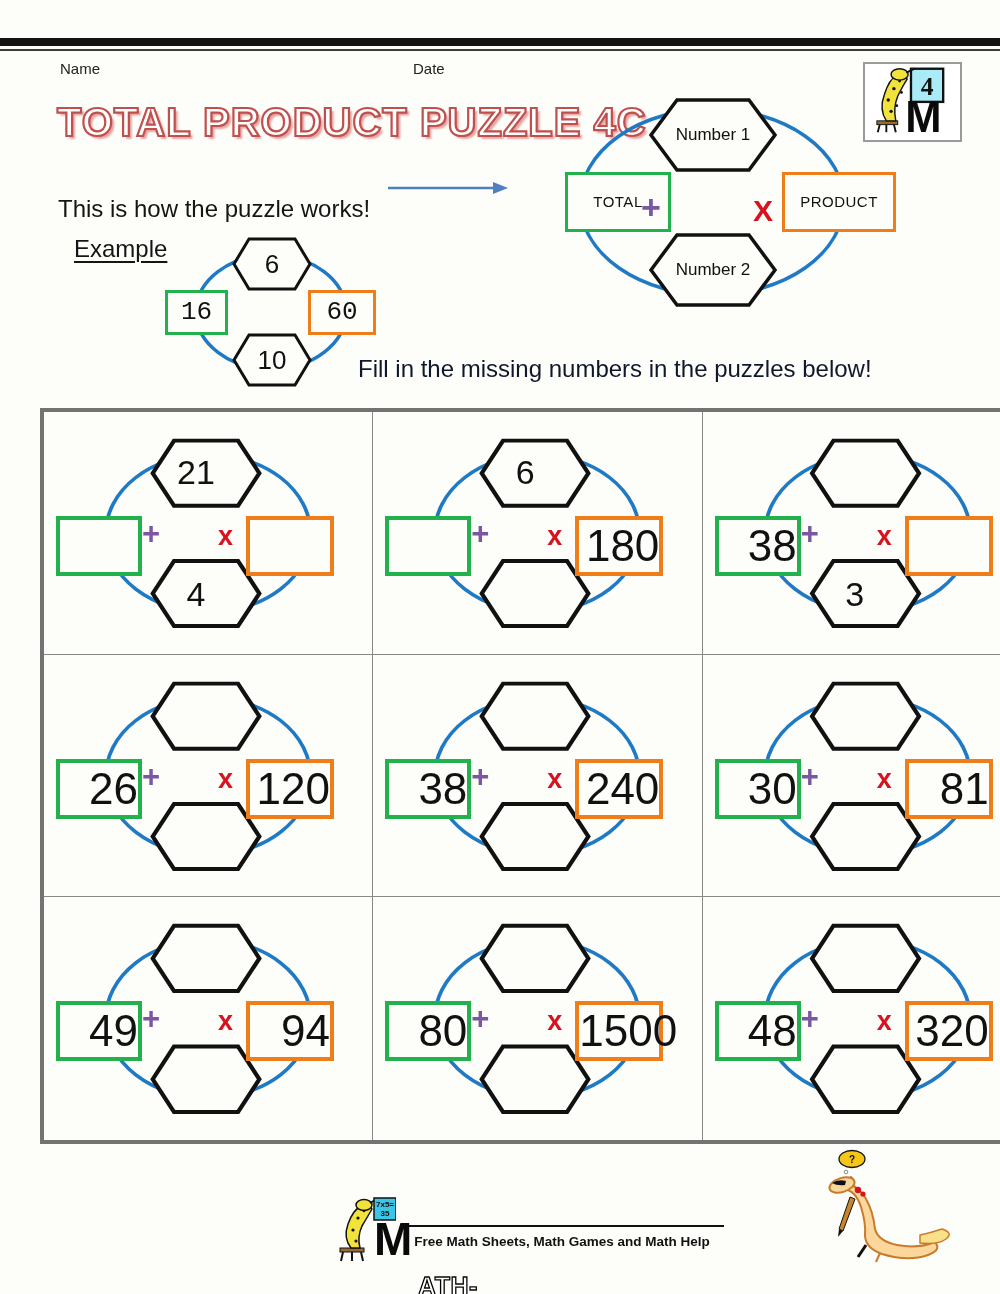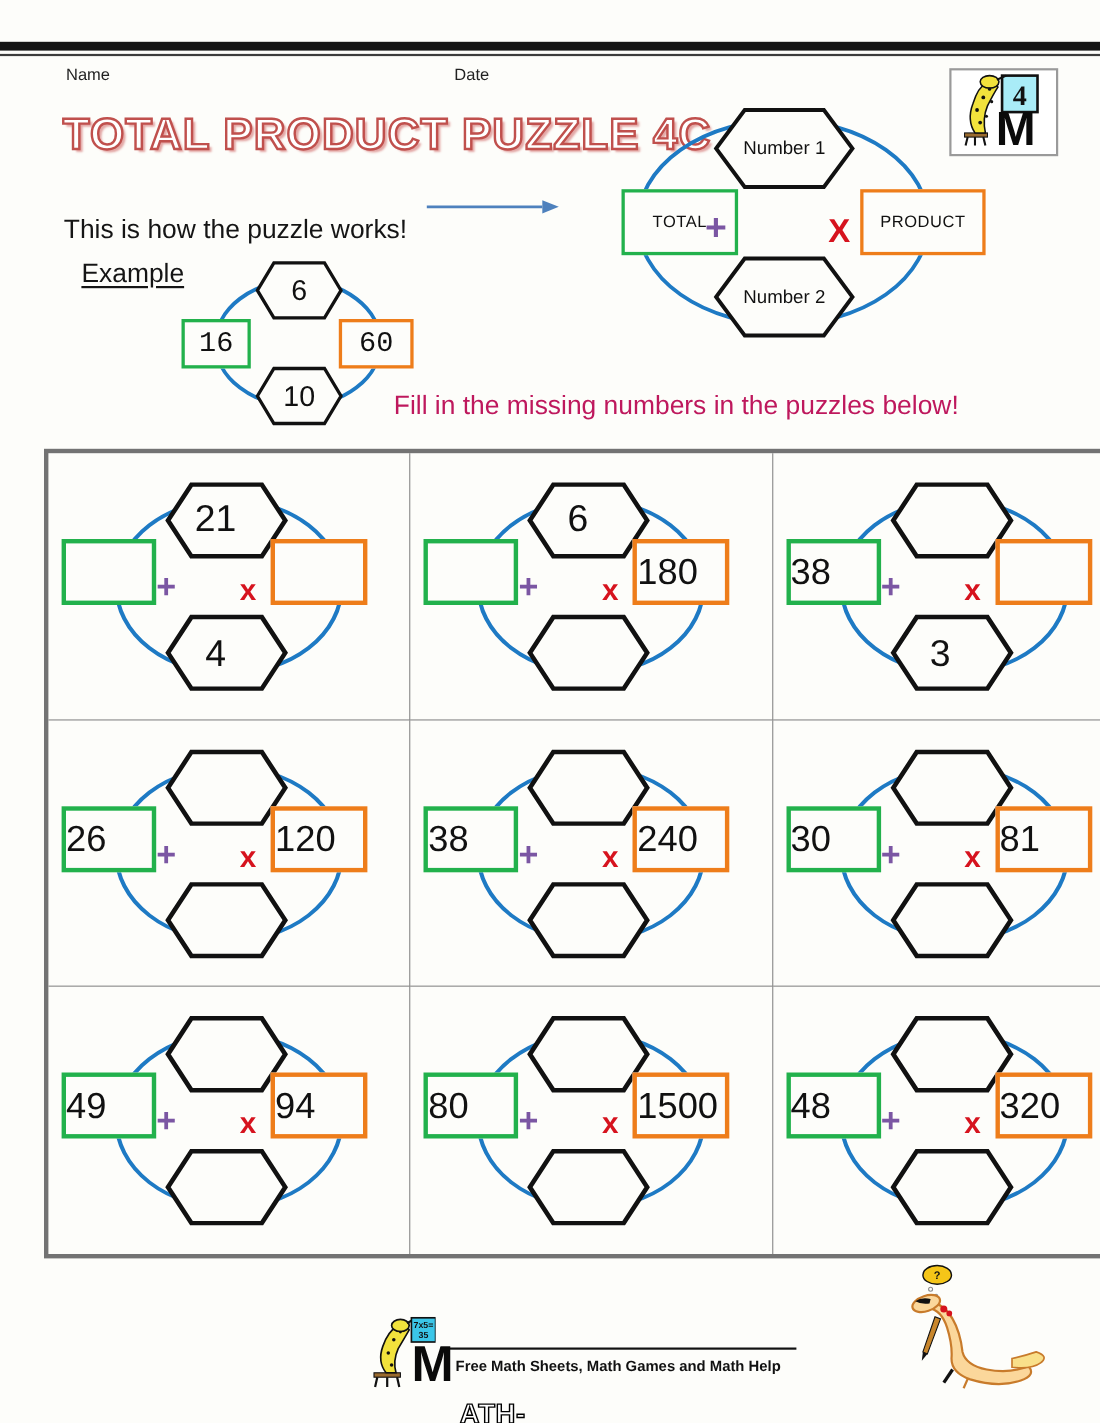--- a/index.html
+++ b/index.html
@@ -12,21 +12,21 @@
 
   .name-label{position:absolute;left:60px;top:60px;font-size:15px;color:#222;}
   .date-label{position:absolute;left:413px;top:60px;font-size:15px;color:#222;}
 
   .title{position:absolute;left:57px;top:100px;font-size:40px;font-weight:800;letter-spacing:1px;
          color:#ffffff;-webkit-text-stroke:2.2px #C0504D;text-shadow:3px 3px 2px #E3A6A4;}
 
   .intro{position:absolute;left:58px;top:195px;font-size:24px;color:#151515;}
   .example-heading{position:absolute;left:74px;top:235px;font-size:24px;color:#151515;
                    text-decoration:underline;text-underline-offset:4px;}
-  .instruction{position:absolute;left:358px;top:355px;font-size:24px;color:#be185d;}
+  .instruction{position:absolute;left:358px;top:355px;font-size:24px;color:#0f172a;}
 
   .arrow-svg{position:absolute;left:385px;top:178px;width:125px;height:20px;}
 
   
   .diagram{position:absolute;left:515px;top:80px;width:400px;height:240px;}
   .diagram svg.shapes{position:absolute;left:0;top:0;width:100%;height:100%;}
   .arc{fill:none;stroke:#1E7AC4;stroke-width:3.5px;}
   .hex{fill:#FDFDFA;stroke:#111;stroke-width:4px;}
   .hexd{fill:#FDFDFA;stroke:#111;stroke-width:3.5px;}
   .d-hv{position:absolute;left:123px;width:150px;text-align:center;font-size:17px;color:#111;}
@@ -54,22 +54,22 @@
 
   
   .grid{position:absolute;left:40px;top:408px;width:996px;height:736px;border:4px solid #737373;
         display:grid;grid-template-columns:repeat(3,1fr);grid-template-rows:repeat(3,1fr);box-sizing:border-box;}
   .cell{position:relative;border-right:1.5px solid #888;border-bottom:1.5px solid #888;}
   .cell:nth-child(3n){border-right:none;}
   .cell:nth-child(n+7){border-bottom:none;}
   .cell svg.shapes{position:absolute;left:0;top:0;width:100%;height:100%;}
   .hv{position:absolute;left:77px;width:150px;text-align:center;font-size:34px;color:#111;}
   .hv.t{top:41px}.hv.b{top:163px}
-  .bx{position:absolute;top:78px;width:78px;height:52px;line-height:52px;text-align:left;
-      font-size:33px;background:#FDFDFA;color:#111;}
+  .bx{position:absolute;top:104px;width:78px;height:52px;line-height:52px;text-align:right;
+      font-size:44px;background:#FDFDFA;color:#111;}
   .bx.g{left:12px;border:4px solid #22B14C;}
   .bx.o{left:202px;width:80px;border:4px solid #EE7D1A;}
   .sym{position:absolute;font-weight:bold;line-height:1;}
   .sym.p{left:98px;top:106px;font-size:31px;color:#7B56A3;}
   .sym.x{left:174px;top:111px;font-size:27px;color:#D6131E;}
 
   
   .footer-logo{position:absolute;left:330px;top:1194px;width:400px;height:72px;}
   .tagline{position:absolute;left:70px;top:8px;width:324px;text-align:center;
            font-size:13.5px;font-weight:bold;color:#111;margin-top:32px;}

